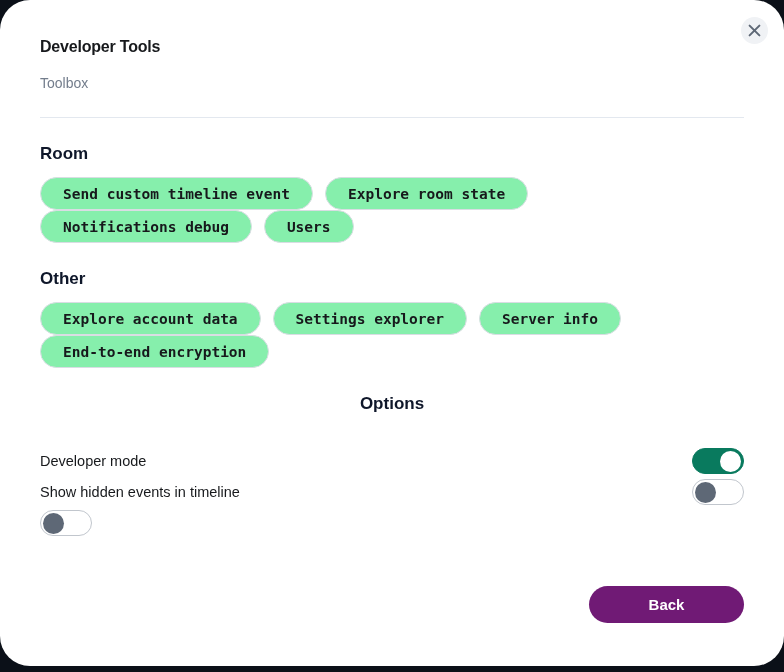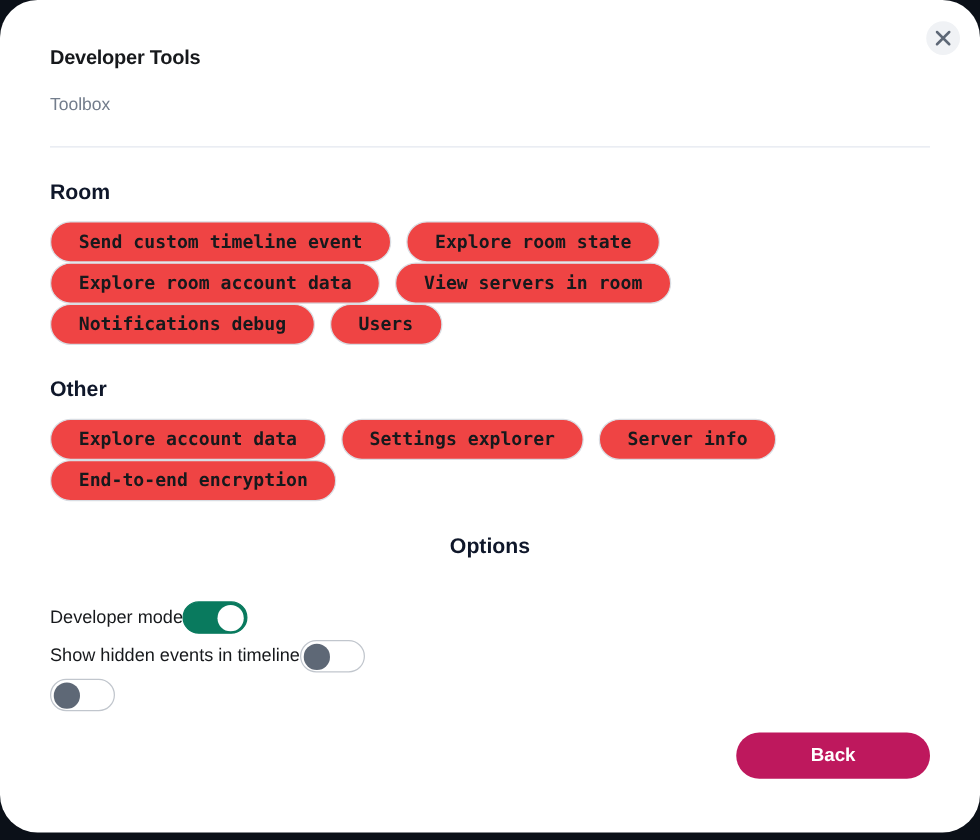--- a/index.html
+++ b/index.html
@@ -84,39 +84,40 @@
     flex-wrap: wrap;
     gap: 10px 12px;
     align-items: flex-start;
   }
 
   .pill {
     font-family: "DejaVu Sans Mono", "Liberation Mono", monospace;
     font-size: 14.5px;
     font-weight: bold;
     color: #17191c;
-    background: #ef4444;
+    background: #86efac;
     border: 1px solid #d9dde3;
     border-radius: 18px;
     height: 33px;
     padding: 0 22px;
     display: inline-flex;
     align-items: center;
     justify-content: center;
     cursor: pointer;
     white-space: nowrap;
     letter-spacing: 0px;
   }
 
   
   #options-heading { margin-bottom: 32px; text-align: center; }
 
   .option-row {
     display: flex;
     align-items: center;
+    justify-content: space-between;
     height: 30px;
     margin-bottom: 1px;
   }
   .option-label {
     font-size: 14.5px;
     color: #17191c;
     line-height: 18px;
   }
 
   .toggle {
@@ -153,21 +154,21 @@
   
   .footer {
     position: absolute;
     left: 40px;
     right: 40px;
     bottom: 43px;
     display: flex;
     justify-content: flex-end;
   }
   #back-btn {
-    background: #be185d;
+    background: #701a75;
     color: #ffffff;
     border: none;
     border-radius: 20px;
     height: 37px;
     min-width: 155px;
     padding: 0 26px;
     font-size: 15px;
     font-weight: bold;
     font-family: "Liberation Sans", sans-serif;
     cursor: pointer;
@@ -190,24 +191,20 @@
     <h1 class="title">Developer Tools</h1>
     <div class="subheader">Toolbox</div>
 
     <div id="sections-container">
         <div class="section-heading">Room</div>
         <div class="pill-row">
           <button class="pill">Send custom timeline event</button>
           <button class="pill">Explore room state</button>
         </div>
         <div class="pill-row">
-          <button class="pill">Explore room account data</button>
-          <button class="pill">View servers in room</button>
-        </div>
-        <div class="pill-row">
           <button class="pill">Notifications debug</button>
           <button class="pill">Users</button>
         </div>
         <div class="section-heading">Other</div>
         <div class="pill-row">
           <button class="pill">Explore account data</button>
           <button class="pill">Settings explorer</button>
           <button class="pill">Server info</button>
         </div>
         <div class="pill-row">

